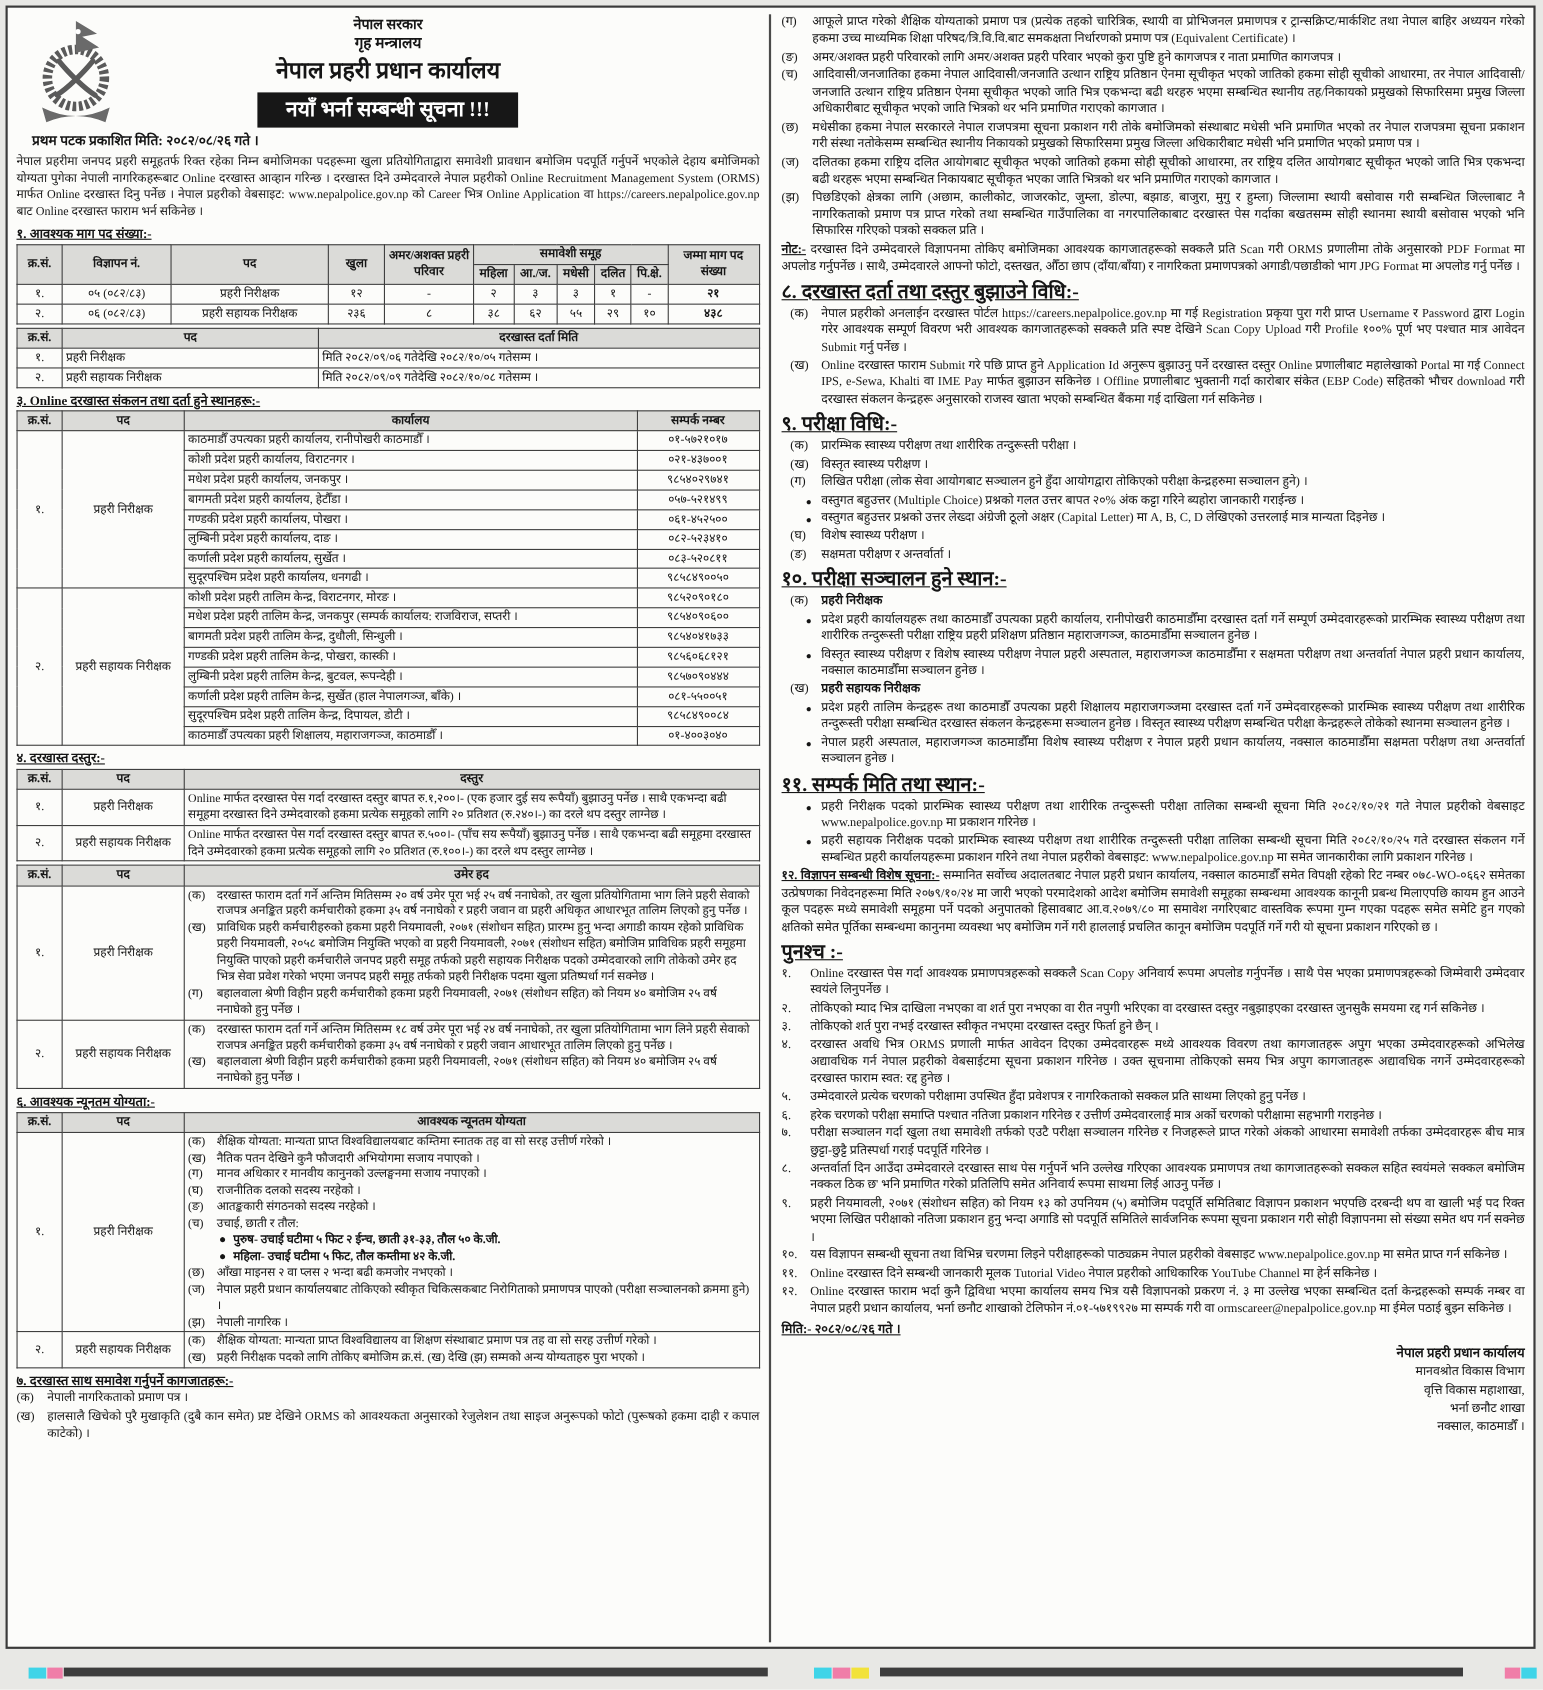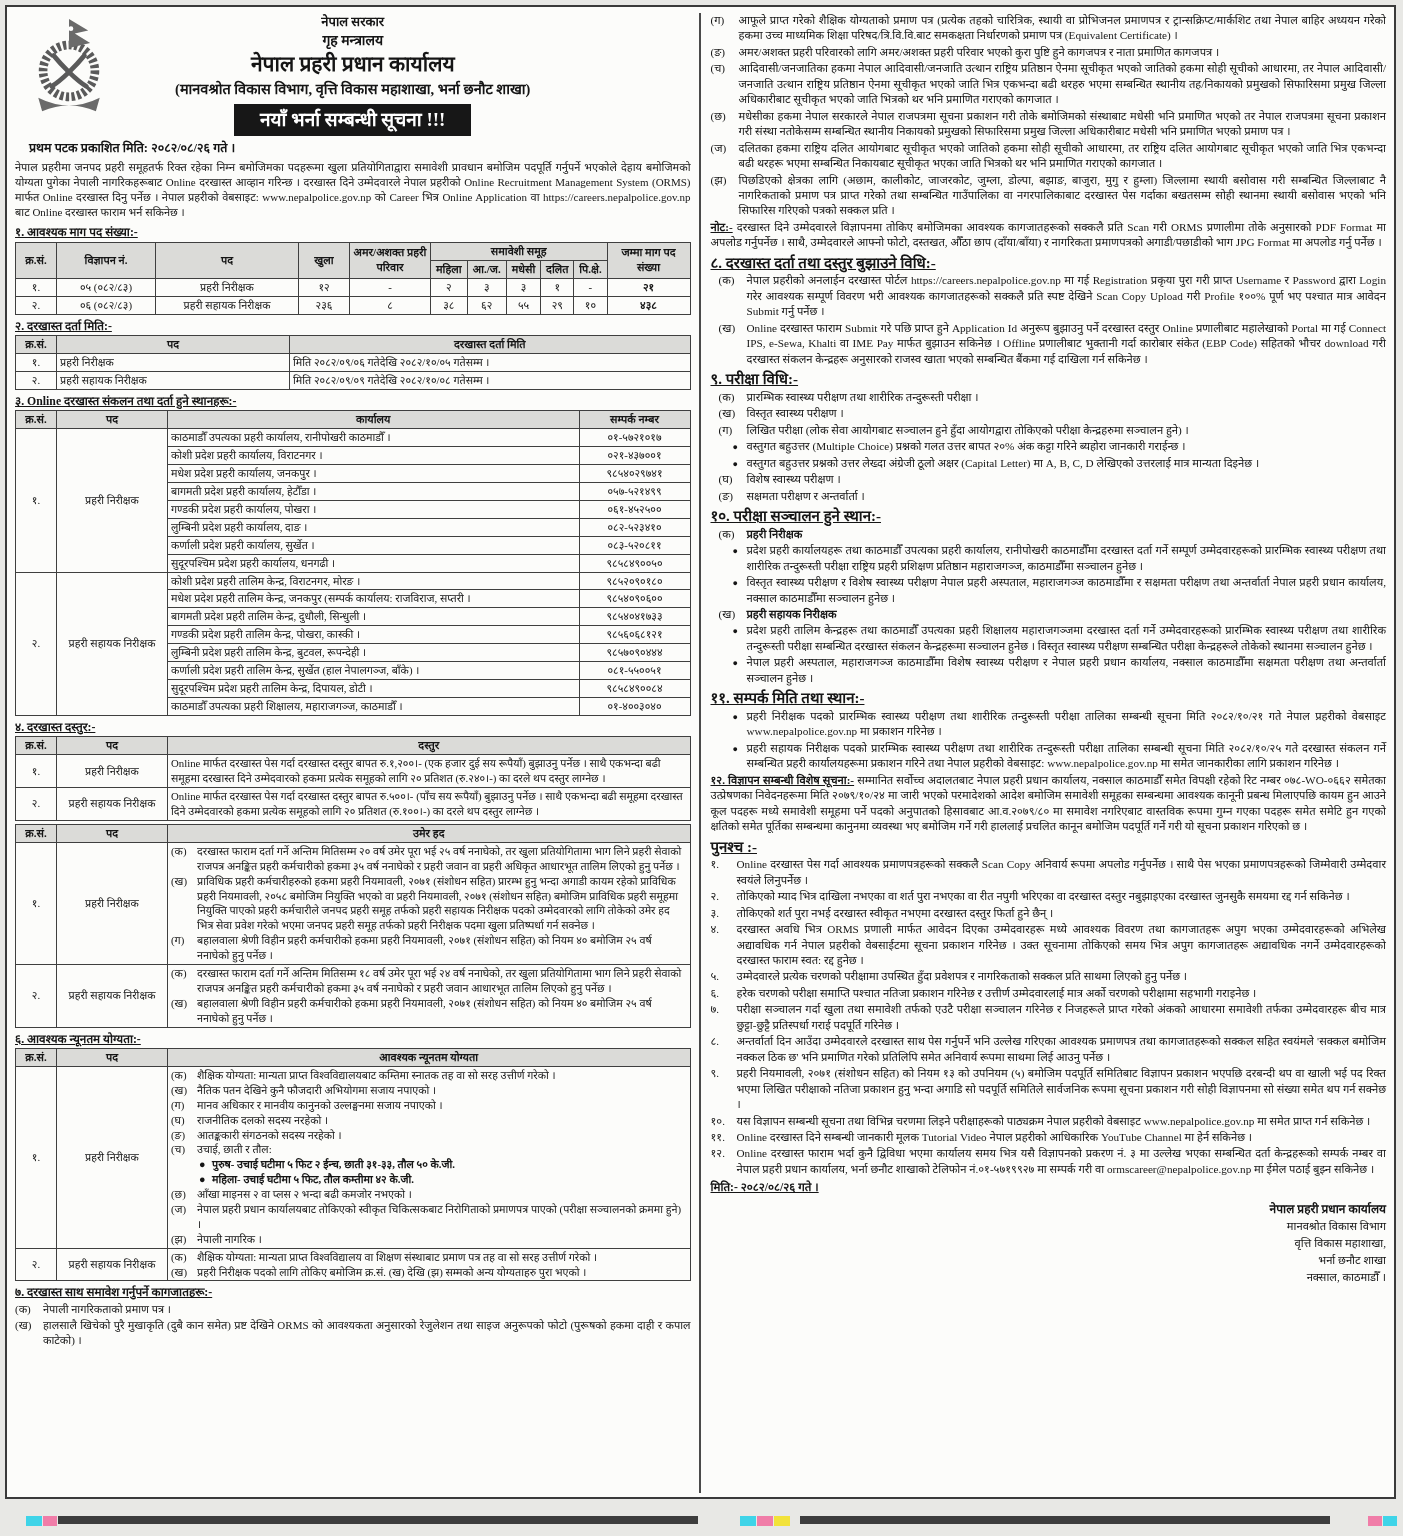--- a/index.html
+++ b/index.html
@@ -30,21 +30,21 @@
   .cells{text-align:left;}
   .li{display:flex;gap:4px;margin:0;}
   .li .lt{flex:0 0 22px;}
   .bul{display:flex;gap:5px;margin-left:28px;}
   .bul .dot{flex:0 0 8px;}
   .bul .bb{font-weight:bold;}
   
   .itm{display:flex;gap:4px;margin:0 0 1px 0;text-align:justify;}
   .itm .lb{flex:0 0 24px;}
   .itm .nb{flex:0 0 22px;}
-  .hd{font-weight:bold;font-size:15px;margin-top:2px;}
+  .hd{font-weight:bold;font-size:18px;margin-top:2px;}
   .hd span{text-decoration:underline;}
   .sub{margin-left:8px;}
   .rb{display:flex;gap:6px;margin:0 0 1px 22px;text-align:justify;}
   .rb .dot{flex:0 0 8px;font-size:9px;padding-top:2px;}
   .b{font-weight:bold;}
   .u{text-decoration:underline;}
   .p12{text-align:justify;margin:1px 0;}
   .dateline{font-weight:bold;text-decoration:underline;margin-top:3px;font-size:11.6px;}
   .sig{text-align:right;margin-top:4px;line-height:1.5;}
   .sig .s0{font-weight:bold;font-size:12px;}
@@ -71,21 +71,20 @@
             <circle cx="52" cy="14" r="2.5" fill="#fff" stroke="none"></circle>
             <path d="M34 42 C42 52,58 68,68 74" stroke-width="5" stroke-linecap="round"></path>
             <path d="M66 42 C58 52,42 68,32 74" stroke-width="5" stroke-linecap="round"></path>
             <path d="M18 86 q32 16 64 0 l-4 14 q-28 -12 -56 0 z" fill="#6a6a6a" stroke="none"></path>
           </g>
         </svg>
       </div>
       <div class="h1">नेपाल सरकार</div>
       <div class="h2">गृह मन्त्रालय</div>
       <div class="h3">नेपाल प्रहरी प्रधान कार्यालय</div>
-      <div class="h4">(मानवश्रोत विकास विभाग, वृत्ति विकास महाशाखा, भर्ना छनौट शाखा)</div>
       <div><span class="banner">नयाँ भर्ना सम्बन्धी सूचना !!!</span></div>
       <div class="pub">प्रथम पटक प्रकाशित मिति: २०८२/०८/२६ गते ।</div>
     </div>
     <p class="intro">नेपाल प्रहरीमा जनपद प्रहरी समूहतर्फ रिक्त रहेका निम्न बमोजिमका पदहरूमा खुला प्रतियोगिताद्वारा समावेशी प्रावधान बमोजिम पदपूर्ति गर्नुपर्ने भएकोले देहाय बमोजिमको योग्यता पुगेका नेपाली नागरिकहरूबाट Online दरखास्त आव्हान गरिन्छ । दरखास्त दिने उम्मेदवारले नेपाल प्रहरीको Online Recruitment Management System (ORMS) मार्फत Online दरखास्त दिनु पर्नेछ । नेपाल प्रहरीको वेबसाइट: www.nepalpolice.gov.np को Career भित्र Online Application वा https://careers.nepalpolice.gov.np बाट Online दरखास्त फाराम भर्न सकिनेछ ।</p>
 
     <div class="st"><span>१. आवश्यक माग पद संख्या:-</span></div>
     <table class="tbl">
       <thead>
         <tr>
           <th rowspan="2" class="w-sn">क्र.सं.</th>
@@ -127,21 +126,20 @@
             <td>३८</td>
             <td>६२</td>
             <td>५५</td>
             <td>२९</td>
             <td>१०</td>
             <td class="b">४३८</td>
         </tr>
       </tbody>
     </table>
 
-    <div class="st"><span>२. दरखास्त दर्ता मिति:-</span></div>
     <table class="tbl">
       <thead>
           <tr>
         <th class="w-sn">क्र.सं.</th>
         <th style="width:226px">पद</th>
         <th>दरखास्त दर्ता मिति</th>
       </tr>
         </thead>
       <tbody>
         <tr>

